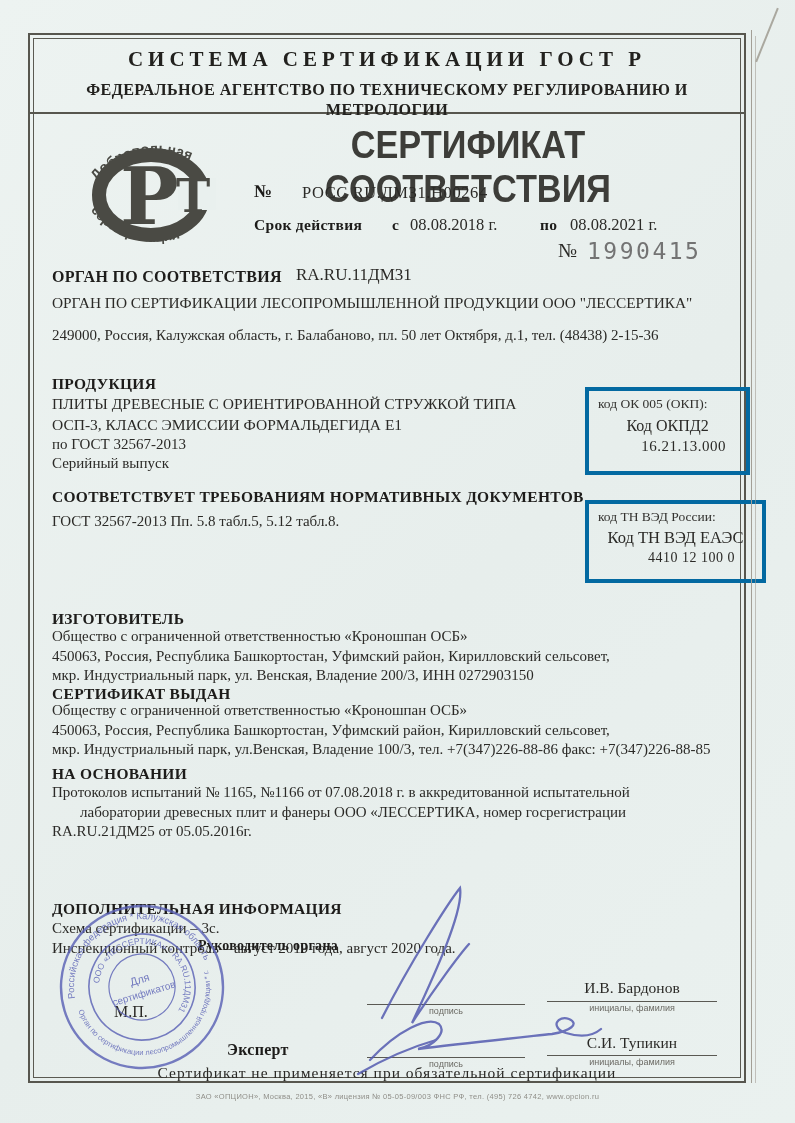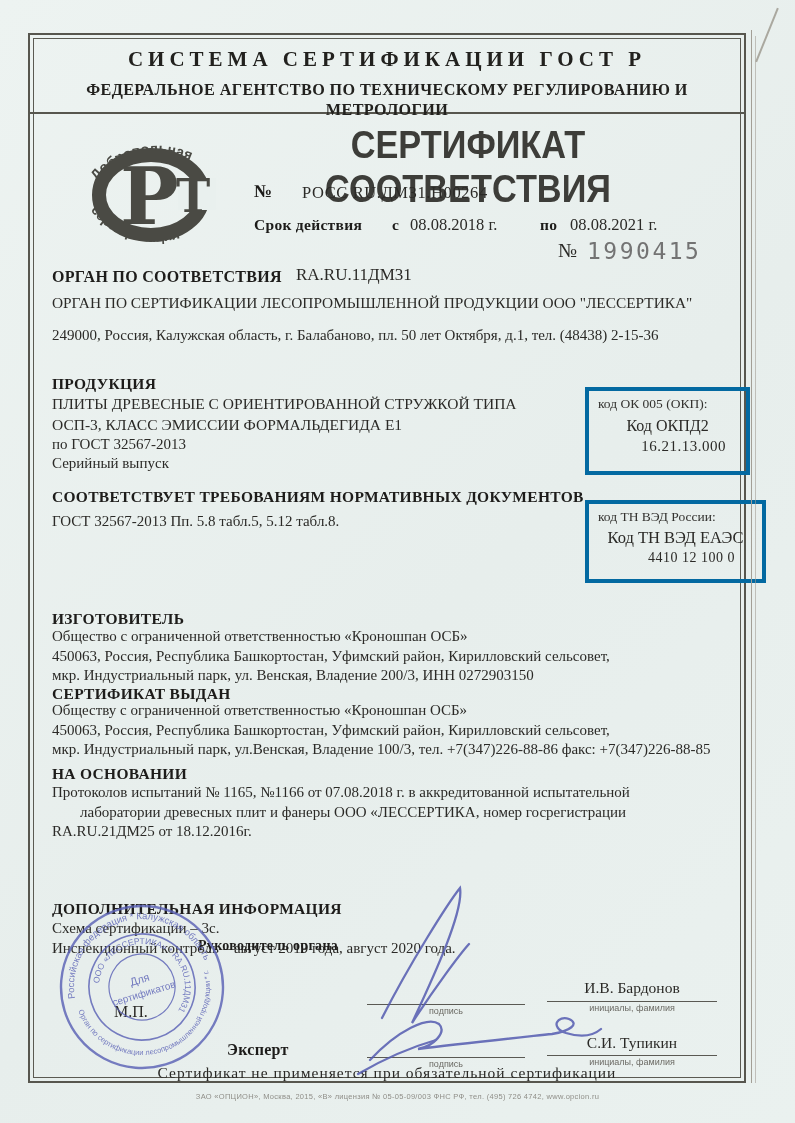--- a/index.html
+++ b/index.html
@@ -95,21 +95,21 @@
   <div class="abs serif15" style="left:22px;top:632px;">мкр. Индустриальный парк, ул. Венская, Владение 200/3, ИНН  0272903150</div>
 
   <div class="abs blabel" style="left:22px;top:650px;">СЕРТИФИКАТ ВЫДАН</div>
   <div class="abs serif15" style="left:22px;top:667px;">Обществу с ограниченной ответственностью «Кроношпан ОСБ»</div>
   <div class="abs serif15" style="left:22px;top:687px;">450063, Россия, Республика Башкортостан, Уфимский район, Кирилловский сельсовет,</div>
   <div class="abs serif15" style="left:22px;top:706px;">мкр. Индустриальный парк, ул.Венская, Владение 100/3, тел. +7(347)226-88-86 факс: +7(347)226-88-85</div>
 
   <div class="abs blabel" style="left:22px;top:730px;">НА ОСНОВАНИИ</div>
   <div class="abs serif15" style="left:22px;top:749px;">Протоколов испытаний  № 1165, №1166 от 07.08.2018 г. в аккредитованной испытательной</div>
   <div class="abs serif15" style="left:22px;top:769px;margin-left:28px;">лаборатории древесных плит и фанеры ООО «ЛЕССЕРТИКА, номер госрегистрации</div>
-  <div class="abs serif15" style="left:22px;top:788px;">RA.RU.21ДМ25 от 18.12.2016г.</div>
+  <div class="abs serif15" style="left:22px;top:788px;">RA.RU.21ДМ25 от 05.05.2016г.</div>
 
   <div class="abs blabel" style="left:22px;top:865px;">ДОПОЛНИТЕЛЬНАЯ ИНФОРМАЦИЯ</div>
   <div class="abs serif15" style="left:22px;top:885px;">Схема сертификации – 3с.</div>
   <div class="abs serif15" style="left:22px;top:905px;">Инспекционный контроль – август 2019 года, август 2020 года.</div>
 
   <div class="abs serif15" style="left:84px;top:968px;font-size:16px;">М.П.</div>
 
   <div class="abs blabel" style="left:168px;top:903px;font-size:14px;">Руководитель органа</div>
   <div class="abs sigline" style="left:337px;top:969px;width:158px;"></div>
   <div class="abs sigcap" style="left:337px;top:971px;width:158px;">подпись</div>

